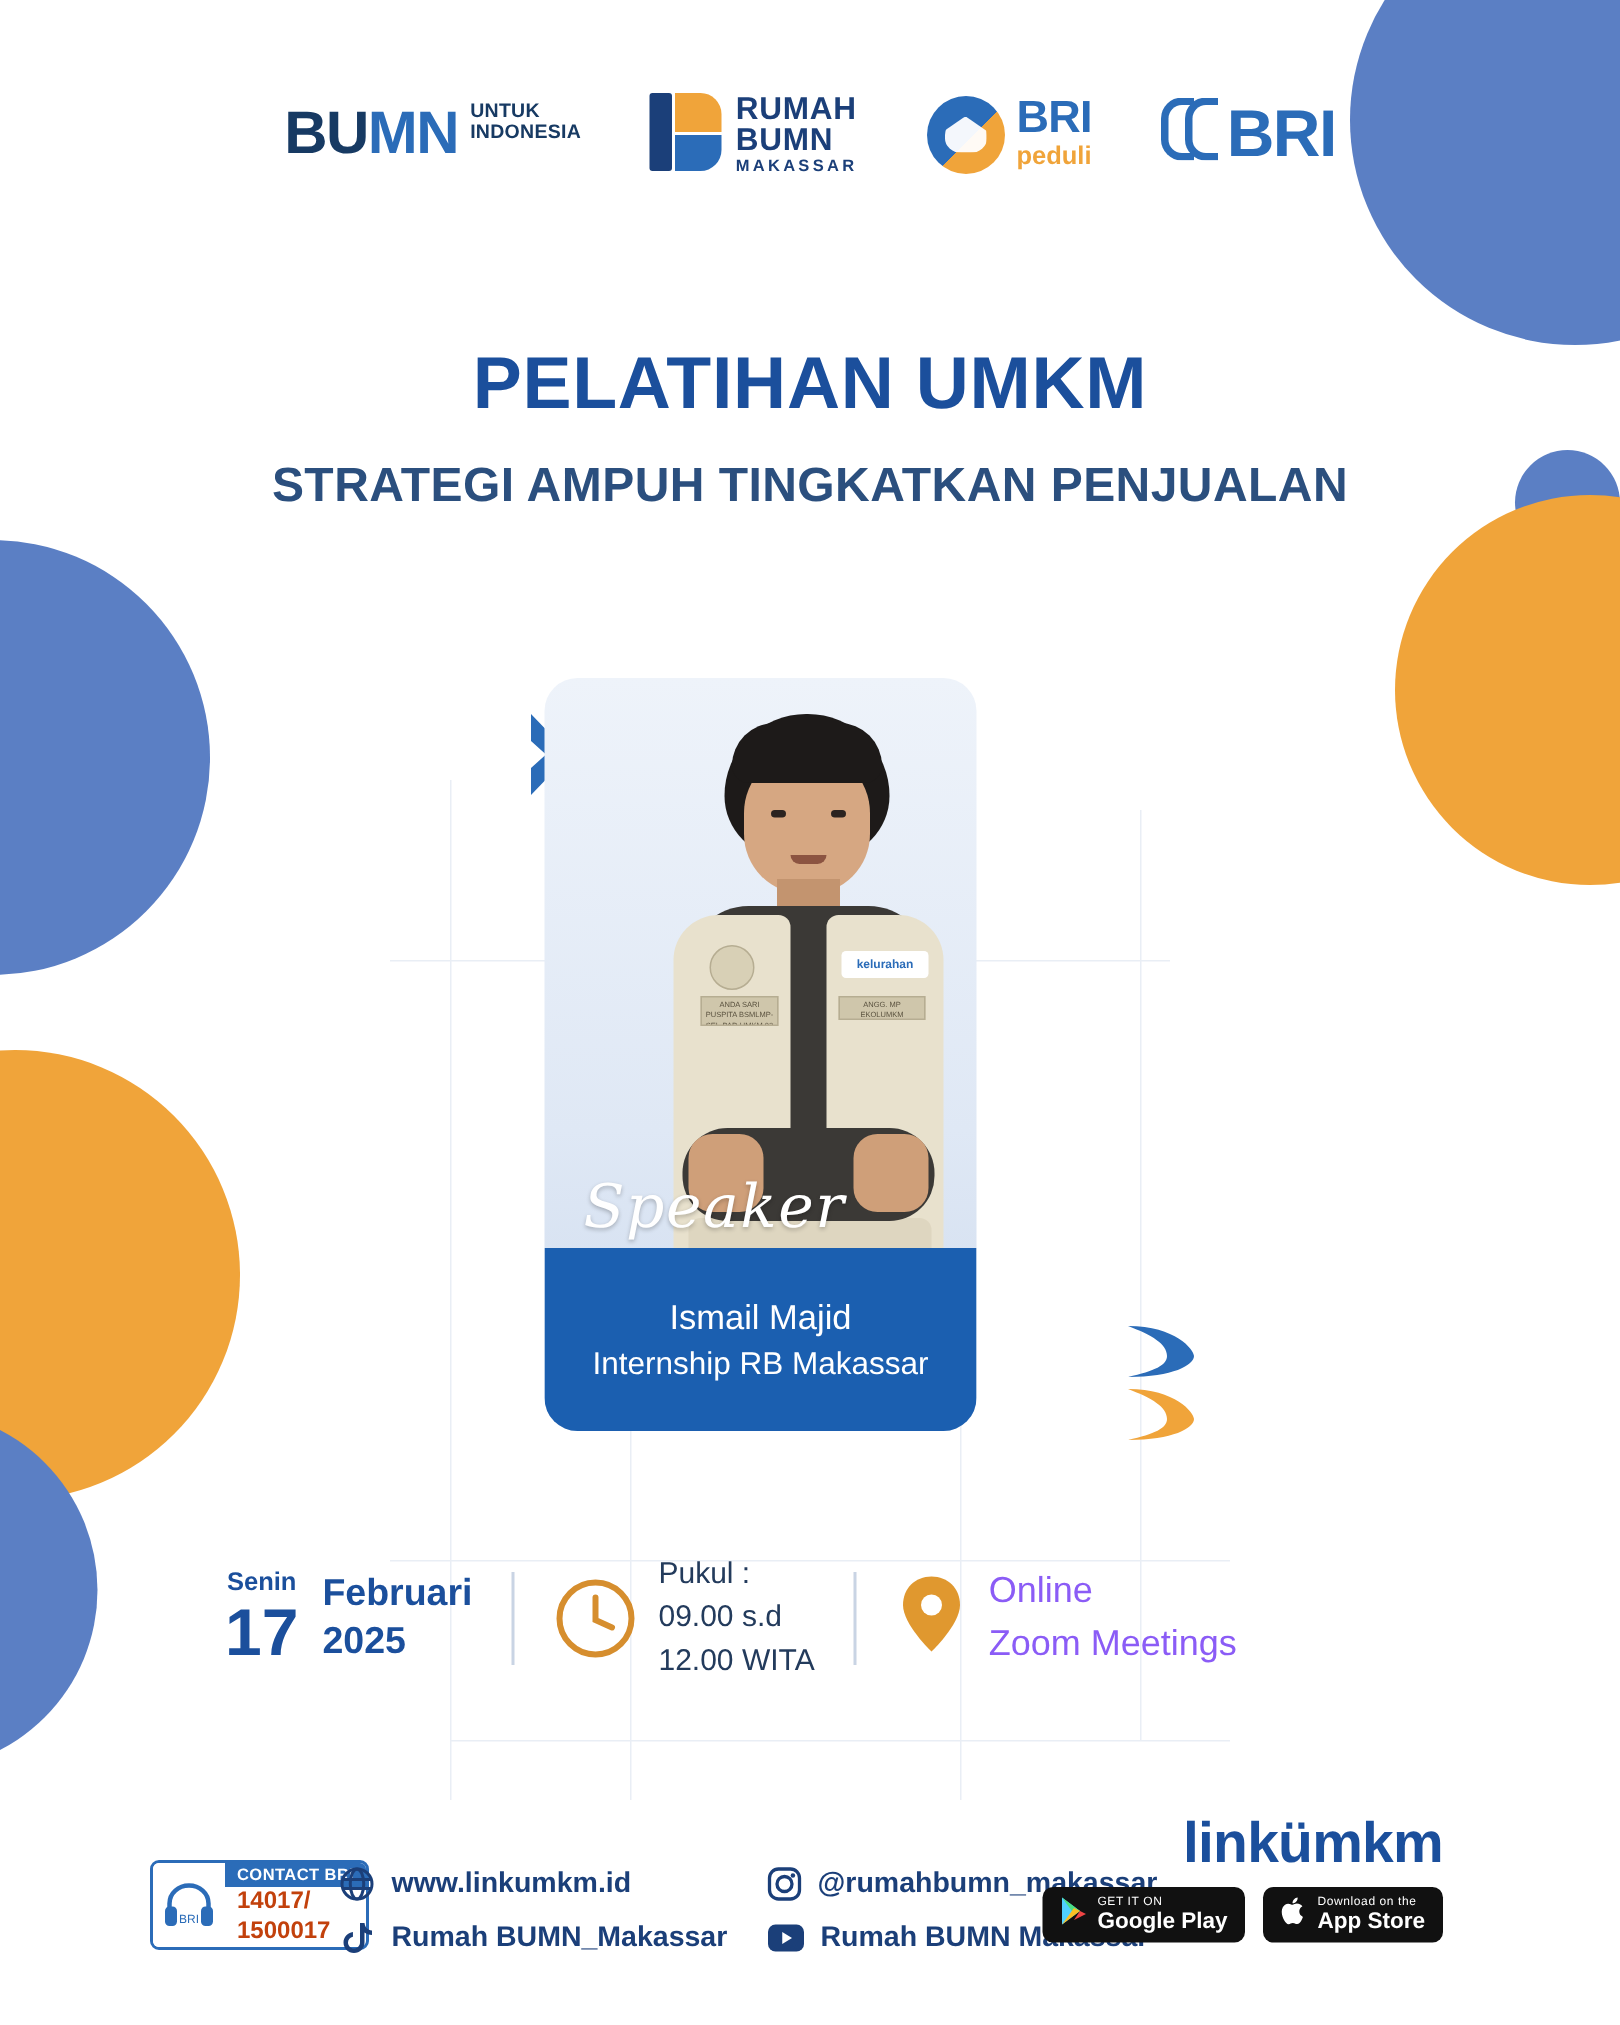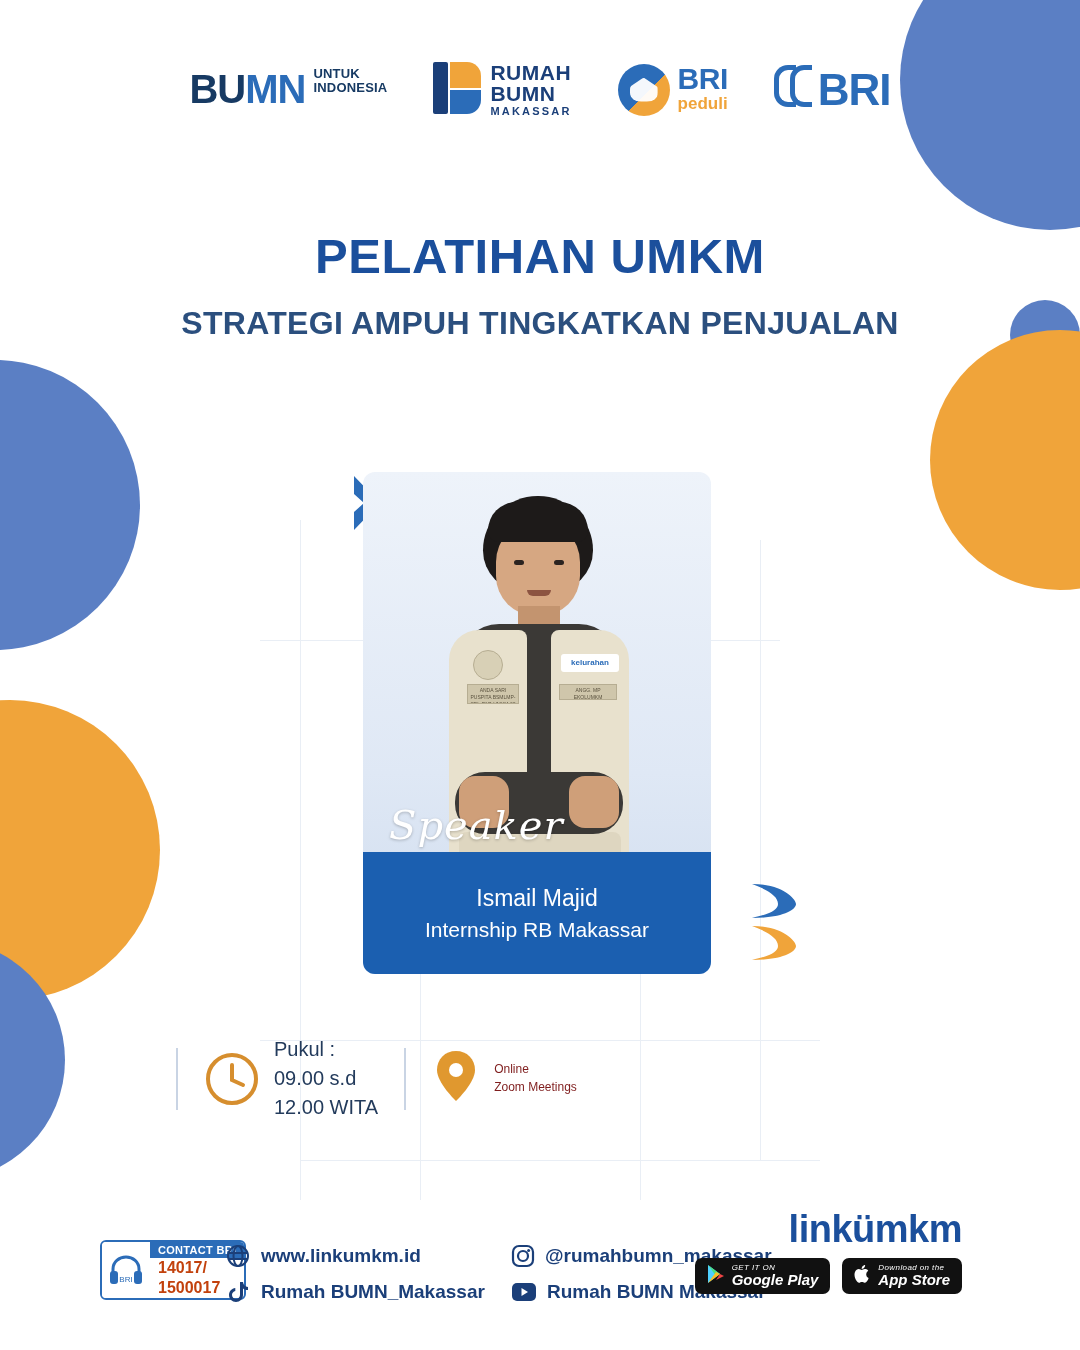--- a/index.html
+++ b/index.html
@@ -128,23 +128,23 @@
   .chevrons {
     position: absolute; left: 352px; top: 472px;
     display: flex; gap: 2px;
   }
   .chev {
     width: 34px; height: 62px;
   }
 
   
   .speaker-card {
-    position: absolute; left: 363px; top: 472px;
-    width: 348px; height: 502px;
-    border-radius: 12px;
+    position: absolute; left: 363px; top: 452px;
+    width: 288px; height: 502px;
+    border-radius: 22px;
     overflow: hidden;
     background: linear-gradient(180deg,#eef3fa 0%, #dfe8f5 60%, #cfdcee 100%);
   }
   .photo-area { position: absolute; inset: 0; }
   
   .p-hair {
     position:absolute; left:120px; top:24px; width:110px; height:96px;
     background:#1d1a19; border-radius: 55px 55px 42px 42px;
   }
   .p-face {
@@ -230,21 +230,21 @@
   .date-day-name { font-size: 17px; font-weight: bold; color: #1b4f9c; }
   .date-day-num { font-size: 44px; font-weight: bold; color: #1b4f9c; margin-top: 4px; }
   .date-right { line-height: 1.25; }
   .date-month { font-size: 25px; font-weight: bold; color: #1b4f9c; }
   .date-year { font-size: 25px; font-weight: bold; color: #1b4f9c; }
   .sep {
     width: 2px; height: 62px; background: #c9d4e4; margin: 0 26px;
   }
   .time-block, .place-block { display: flex; align-items: center; gap: 14px; }
   .time-text { font-size: 20px; color: #233b5c; line-height: 1.45; }
-  .place-text { font-size: 12px; color: #7f1d1d; line-height: 1.45; }
+  .place-text { font-size: 24px; color: #8b5cf6; line-height: 1.45; }
 
   
   .contact-bri {
     position: absolute; left: 100px; top: 1240px;
     display: flex; align-items: stretch;
     border: 2px solid #2b6cb8; border-radius: 6px; overflow: hidden;
     background: #fff;
   }
   .cb-icon {
     width: 48px; display: flex; align-items: center; justify-content: center;
@@ -274,21 +274,20 @@
     font-size: 38px; font-weight: bold; color: #1b4f9c; letter-spacing: -.5px;
   }
   .linkumkm .u { color: #1b4f9c; }
   .linkumkm .dots { color: #f0a43a; }
 
   .stores { position: absolute; right: 118px; top: 1258px; display: flex; gap: 12px; }
   .store {
     background: #111; border-radius: 7px; color: #fff;
     display: flex; align-items: center; gap: 7px; padding: 6px 12px;
     min-width: 118px;
-    font-style: italic;
   }
   .store .st-lines { line-height: 1.05; }
   .store .st-small { font-size: 8px; letter-spacing: .4px; }
   .store .st-big { font-size: 15px; font-weight: bold; }
 </style>
 </head>
 <body>
 
 <div class="poster">
 
@@ -393,20 +392,30 @@
     </div>
   </div>
 
   <svg class="comma-deco" width="64" height="84" viewBox="0 0 64 84">
     <path d="M10 4 C42 4 54 20 54 24 C54 30 40 38 10 38 C28 34 36 30 36 24 C36 16 26 10 10 4 Z" fill="#2b6cb8"></path>
     <path d="M10 46 C42 46 54 62 54 66 C54 72 40 80 10 80 C28 76 36 72 36 66 C36 58 26 52 10 46 Z" fill="#f0a43a"></path>
   </svg>
 
   <div class="info-row">
 
+    <div class="date-block">
+      <div class="date-left">
+        <div class="date-day-name">Senin</div>
+        <div class="date-day-num">17</div>
+      </div>
+      <div class="date-right">
+        <div class="date-month">Februari</div>
+        <div class="date-year">2025</div>
+      </div>
+    </div>
 
     <div class="sep"></div>
 
     <div class="time-block">
       <svg width="56" height="56" viewBox="0 0 56 56">
         <circle cx="28" cy="28" r="24" fill="none" stroke="#d68e2e" stroke-width="4"></circle>
         <path d="M28 14 L28 29 L39 34" fill="none" stroke="#d68e2e" stroke-width="4" stroke-linecap="round"></path>
       </svg>
       <div class="time-text">
         <div>Pukul :</div>

